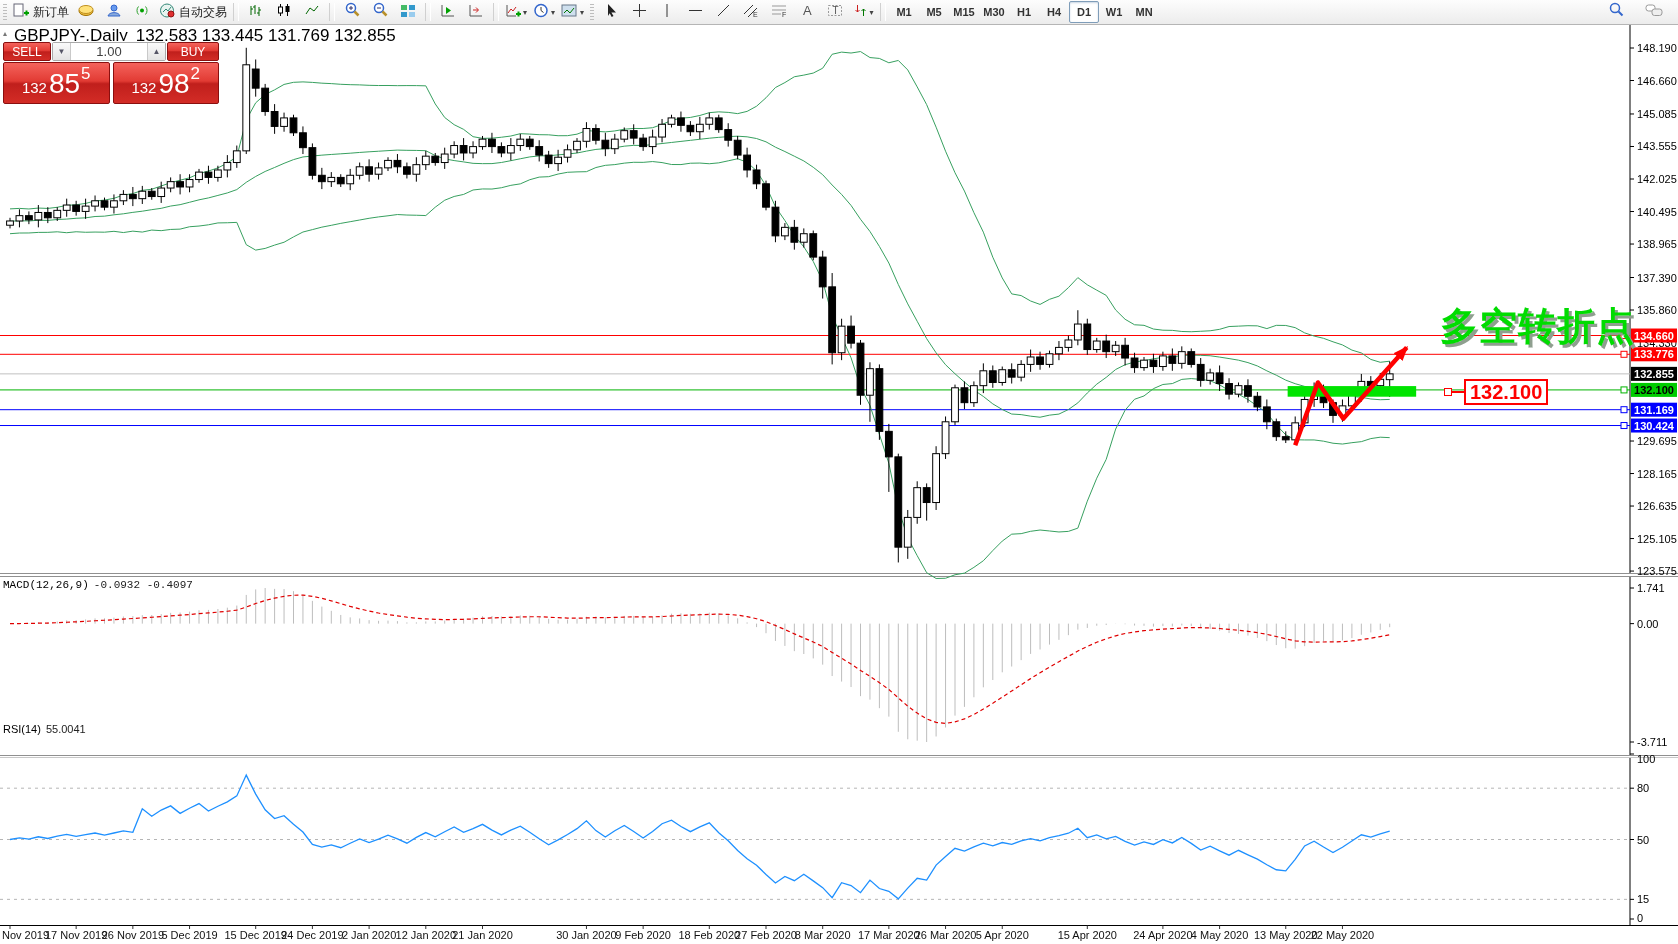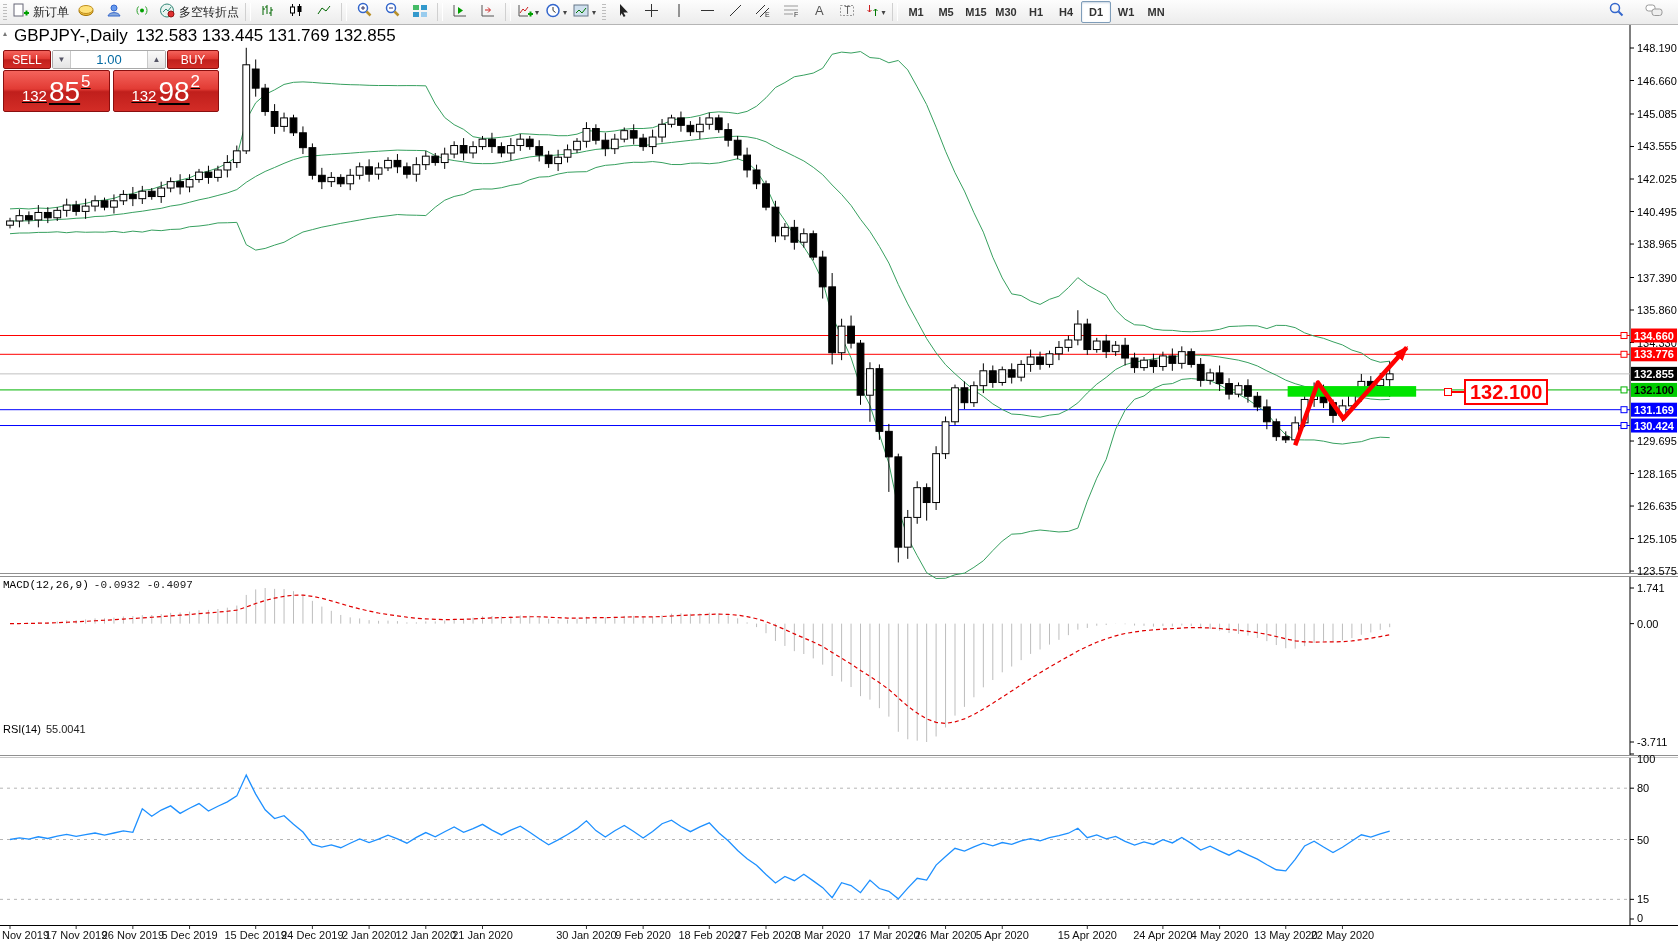--- a/index.html
+++ b/index.html
@@ -20,33 +20,33 @@
   .caret{font-size:8px;color:#444;}
   #toolbar-right{margin-left:auto;margin-right:10px;display:flex;gap:10px;}
   .tlabel{font-size:12px;color:#222;margin-left:2px;}
 
   
   #collapse-marker{position:absolute;left:3px;top:29px;font-size:8px;color:#777;z-index:4;}
   #chart-title{position:absolute;left:14px;top:26px;font-size:17px;color:#000;z-index:4;}
   #chart-title .ohlc{margin-left:8px;}
 
   
-  #trade-panel{position:absolute;left:2px;top:49px;width:216px;z-index:6;background:#fff;padding:1px;}
+  #trade-panel{position:absolute;left:2px;top:41px;width:216px;z-index:6;background:#fff;padding:1px;}
   #tp-row1{display:flex;height:19px;gap:1px;}
   .redbtn{background:linear-gradient(180deg,#f4635c 0%,#e23b34 45%,#c01f1c 52%,#d32c26 100%);
           border:1px solid #8a0f0f;color:#fff;display:flex;align-items:center;justify-content:center;
           font-size:12px;border-radius:2px;}
   #sell-btn{width:46px;}  #buy-btn{width:50px;}
   #vol-spinner{flex:1;display:flex;border:1px solid #a9a9a9;background:#fff;border-radius:2px;}
   .spin-btn{width:17px;background:linear-gradient(#fafafa,#e4e4e4);border:0;color:#556;font-size:8px;
             display:flex;align-items:center;justify-content:center;}
   #vol-spinner .spin-btn:first-child{border-right:1px solid #c9c9c9;}
   #vol-spinner .spin-btn:last-child{border-left:1px solid #c9c9c9;}
-  #vol-value{flex:1;display:flex;align-items:center;justify-content:center;font-size:13px;color:#0369a1;}
-  #tp-row2{display:flex;margin-top:1px;gap:3px;height:42px;text-decoration:underline;}
+  #vol-value{flex:1;display:flex;align-items:center;justify-content:center;font-size:13px;color:#404040;}
+  #tp-row2{display:flex;margin-top:1px;gap:3px;height:42px;}
   .pricebox{flex:1;display:flex;align-items:flex-end;justify-content:center;
             background:linear-gradient(180deg,#f4635c 0%,#e23b34 45%,#c01f1c 52%,#d32c26 100%);
             border:1px solid #8a0f0f;color:#fff;border-radius:2px;padding-bottom:3px;}
   .pricebox .pfx{font-size:15px;margin:0 2px 4px 0;}
   .pricebox .big{font-size:28px;line-height:32px;}
   .pricebox .sup{font-size:17px;margin:0 0 16px 1px;}
 
   
   #cn-annotation{position:absolute;left:1440px;top:301px;z-index:4;font-size:38px;font-weight:bold;
                  color:#00dc00;letter-spacing:1px;text-shadow:3px 3px 0 #8f9f8f;white-space:nowrap;}
@@ -96,21 +96,21 @@
             <circle cx="8" cy="7.5" r="2" fill="#00a000"></circle>
             <path d="M4.5 11.5a6 6 0 0 1 0-8M11.5 3.5a6 6 0 0 1 0 8" stroke="#2aa02a" fill="none"></path>
           </svg></span>
     </div>
     <div class="tbtn">
       <span><svg width="16" height="15">
             <circle cx="8" cy="7.5" r="6.5" fill="#e8f4f0" stroke="#338877"></circle>
             <path d="M4 9l3-3 2 2 3-4" stroke="#338877" fill="none"></path>
             <circle cx="12" cy="11" r="3" fill="#e03030" stroke="#901010"></circle>
           </svg></span>
-      <span class="tlabel">多空转折点</span>
+      <span class="tlabel">自动交易</span>
     </div>
 
     <div class="tsep"></div>
 
     <div class="tbtn">
         <span><svg width="16" height="15">
             <path d="M3 3v9M3 6h2M7 2v9M5 4h2M11 4v9M11 7h2M9 10h2" stroke="#060" fill="none"></path>
           </svg></span>
       </div>
     <div class="tbtn">
@@ -884,20 +884,21 @@
           <span class="sup">5</span>
       </div>
       <div class="pricebox">
         <span class="pfx">132</span>
           <span class="big">98</span>
           <span class="sup">2</span>
       </div>
     </div>
   </div>
 
+  <div id="cn-annotation">多空转折点</div>
   <div id="callout">132.100</div>
   <div id="callout-leader"></div>
   <div id="callout-square"></div>
 
   <div id="macd-label" class="ind-label">
     <span>MACD(12,26,9)</span><span class="vals">-0.0932 -0.4097</span>
   </div>
   <div id="rsi-label" class="ind-label">
     <span>RSI(14)</span><span class="vals">55.0041</span>
   </div>

